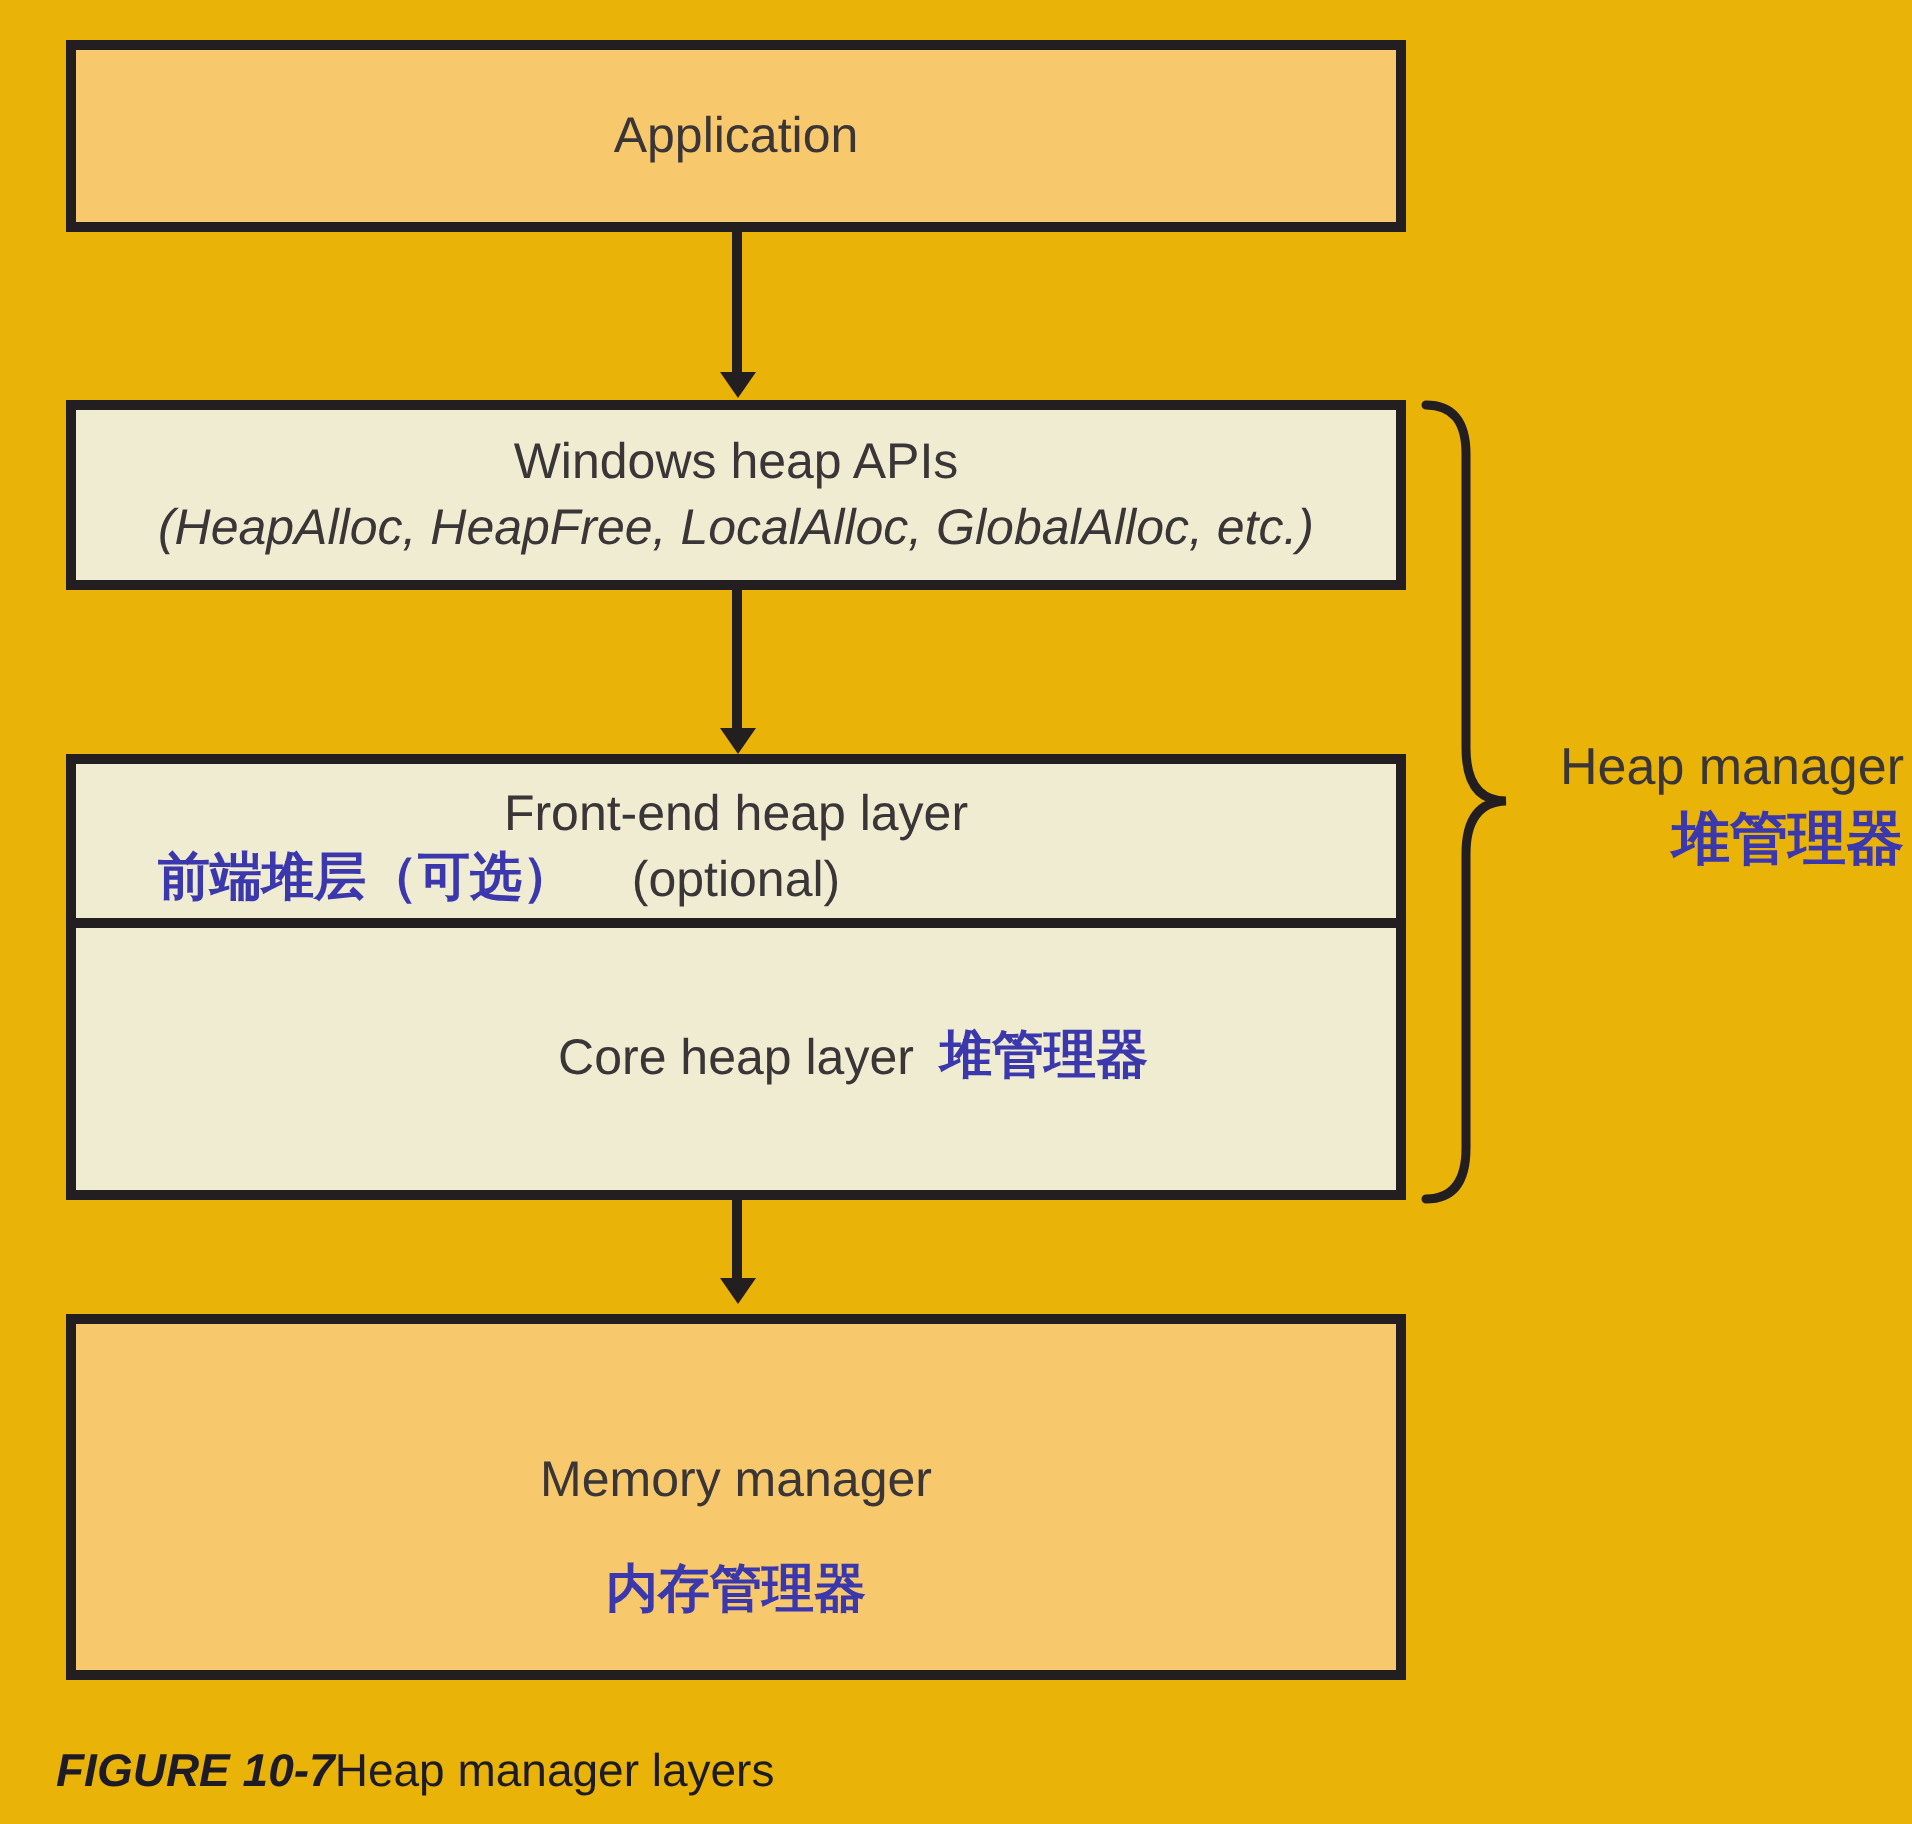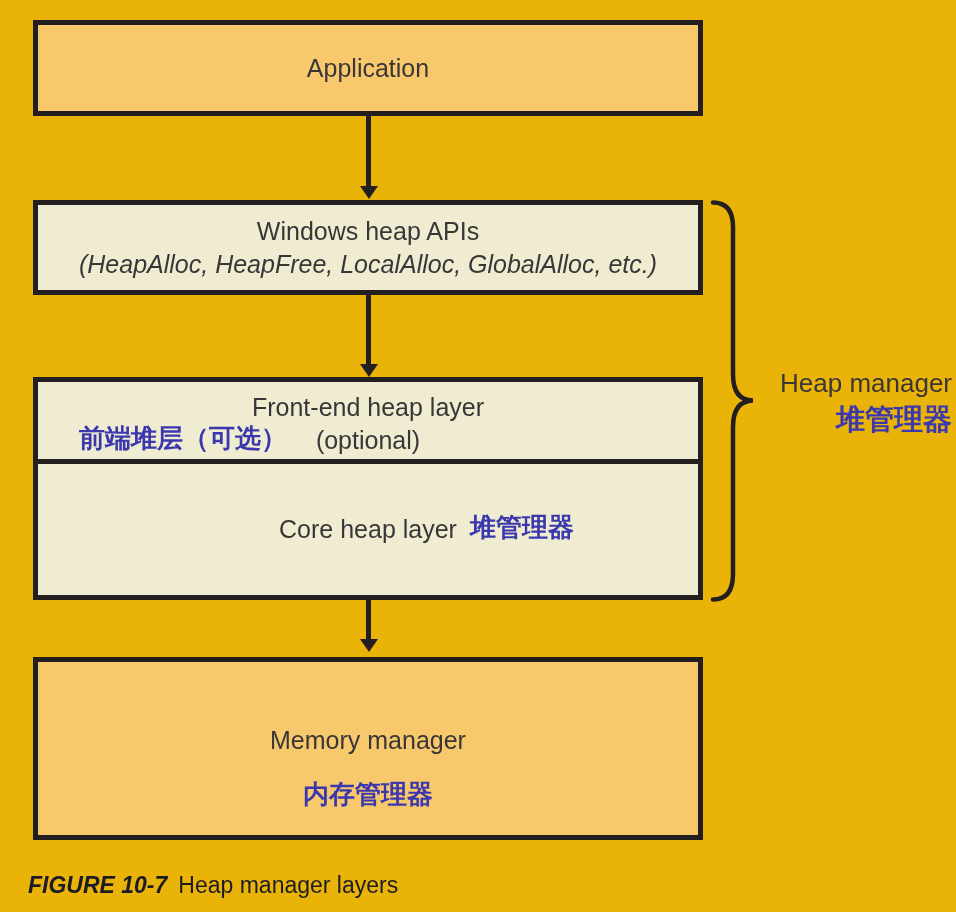--- a/index.html
+++ b/index.html
@@ -52,21 +52,21 @@
   
   #brace{position:absolute;left:710px;top:200px;}
   #heap-manager-label{
     position:absolute;left:756px;top:368px;width:196px;text-align:right;
   }
   #heap-manager-label .en{font-size:26px;line-height:30px;}
   #heap-manager-label .cn{display:block;margin-top:2px;font-size:29px;}
   
   #caption{position:absolute;left:28px;top:872px;font-size:23px;color:var(--caption,#1d1c26);white-space:nowrap;}
   #caption .fig-num{font-weight:bold;font-style:italic;}
-  #caption .fig-text{margin-left:11px;text-align:center;}
+  #caption .fig-text{text-align:center;}
 </style>
 </head>
 <body>
 
 <div id="figure">
 
   <div class="box orange" id="box-application">
     <span class="t">Application</span>
   </div>
 

